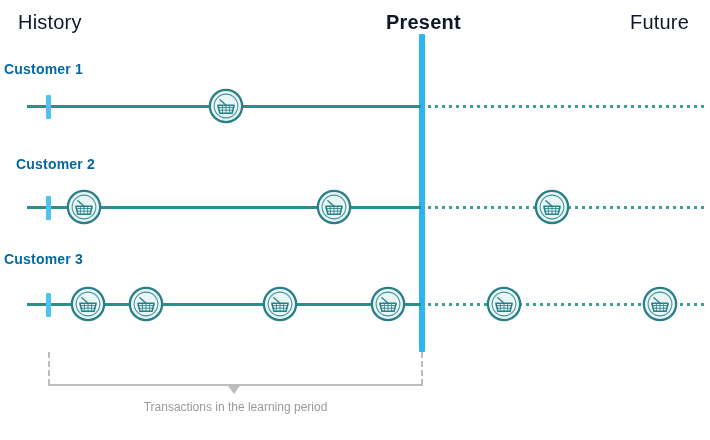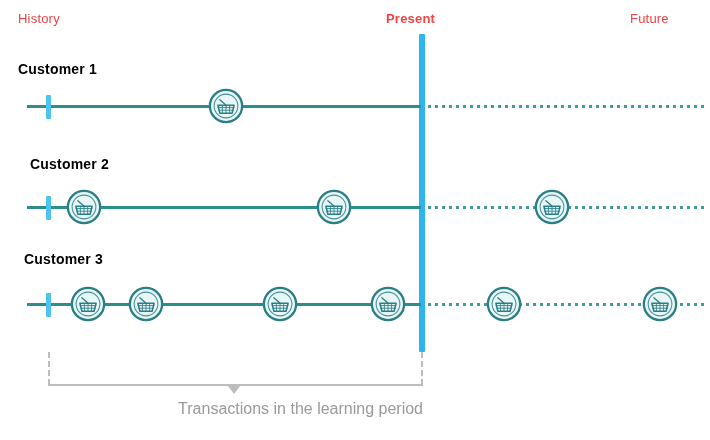--- a/index.html
+++ b/index.html
@@ -16,22 +16,22 @@
     position: relative;
     width: 710px;
     height: 440px;
     background: #ffffff;
     overflow: hidden;
   }
 
   
   .axis-label {
     position: absolute;
-    font-size: 13px;
-    color: #ef4444;
+    font-size: 20px;
+    color: #0f172a;
     letter-spacing: 0.2px;
     white-space: nowrap;
   }
   .axis-history { left: 18px;  top: 11px; }
   .axis-present { left: 386px; top: 11px; font-weight: bold; }
   .axis-future  { left: 630px; top: 11px; }
 
   
   .present-line {
     position: absolute;
@@ -39,30 +39,30 @@
     top: 34px;
     width: 6px;
     height: 318px;
     background: #2cb5ee;
     border-radius: 1px;
   }
 
   
   .customer-label {
     position: absolute;
-    left: 18px;
+    left: 4px;
     font-size: 14px;
     font-weight: bold;
-    color: #000000;
+    color: #0369a1;
     letter-spacing: 0.2px;
     white-space: nowrap;
   }
   .row-1 .customer-label { top: 61px; }
   .row-2 .customer-label { top: 156px; margin-left: 12px; }
-  .row-3 .customer-label { top: 251px; margin-left: 6px; }
+  .row-3 .customer-label { top: 251px; }
 
   
   .timeline-past {
     position: absolute;
     left: 27px;
     width: 394px;
     height: 3px;
     background: #2d8e8e;
   }
   .timeline-future {
@@ -127,22 +127,22 @@
     height: 0;
     border-left: 6px solid transparent;
     border-right: 6px solid transparent;
     border-top: 8px solid #bdbdbd;
   }
   .bracket-caption {
     position: absolute;
     left: 48px;
     top: 400px;
     width: 375px;
-    text-align: right;
-    font-size: 16px;
+    text-align: center;
+    font-size: 12px;
     color: #9a9a9a;
     white-space: nowrap;
   }
 </style>
 </head>
 <body>
 
 <div id="stage">
 
   <div class="axis-label axis-history">History</div>

